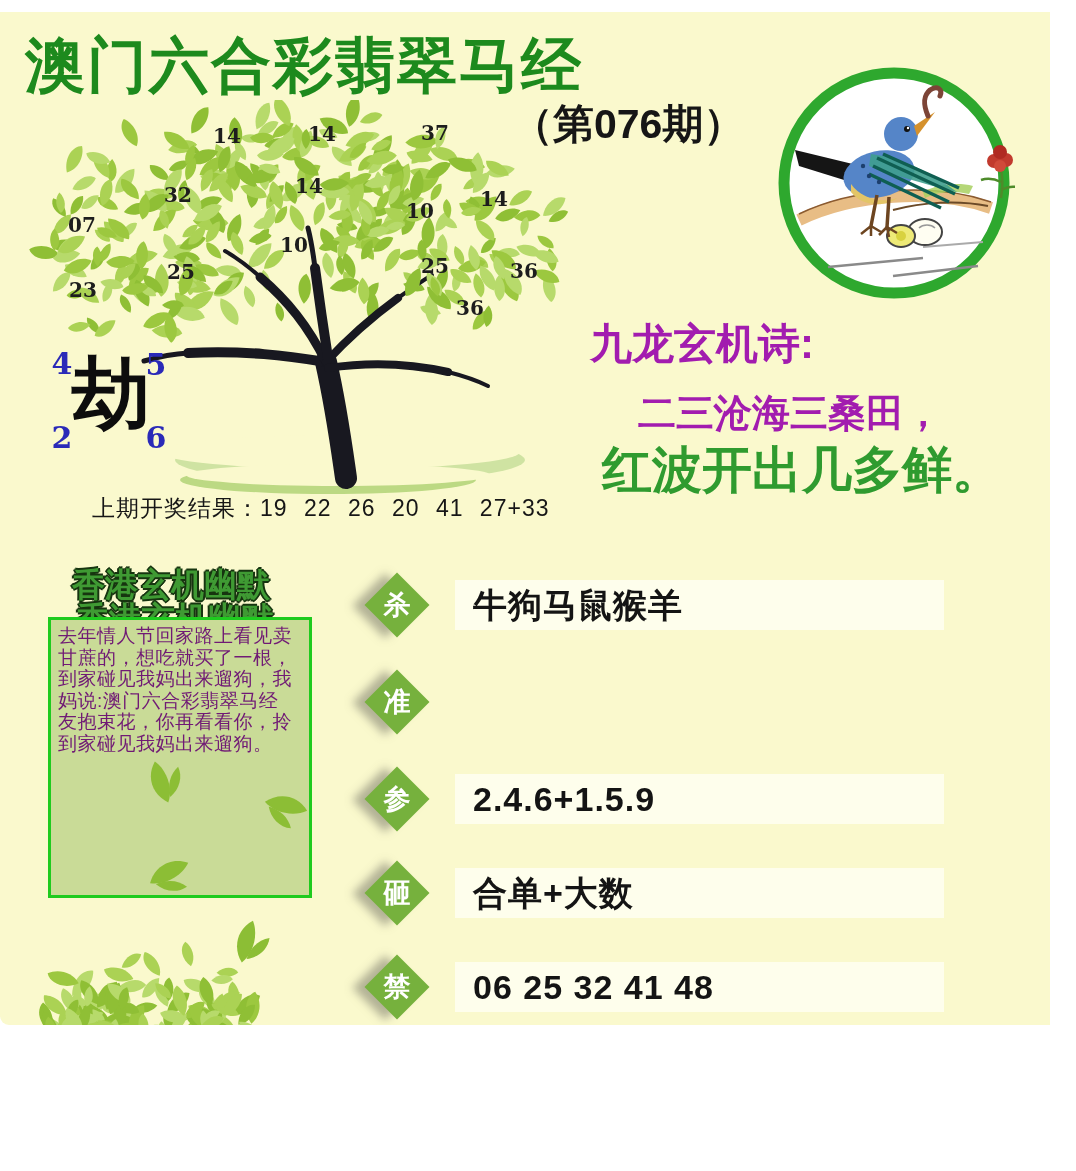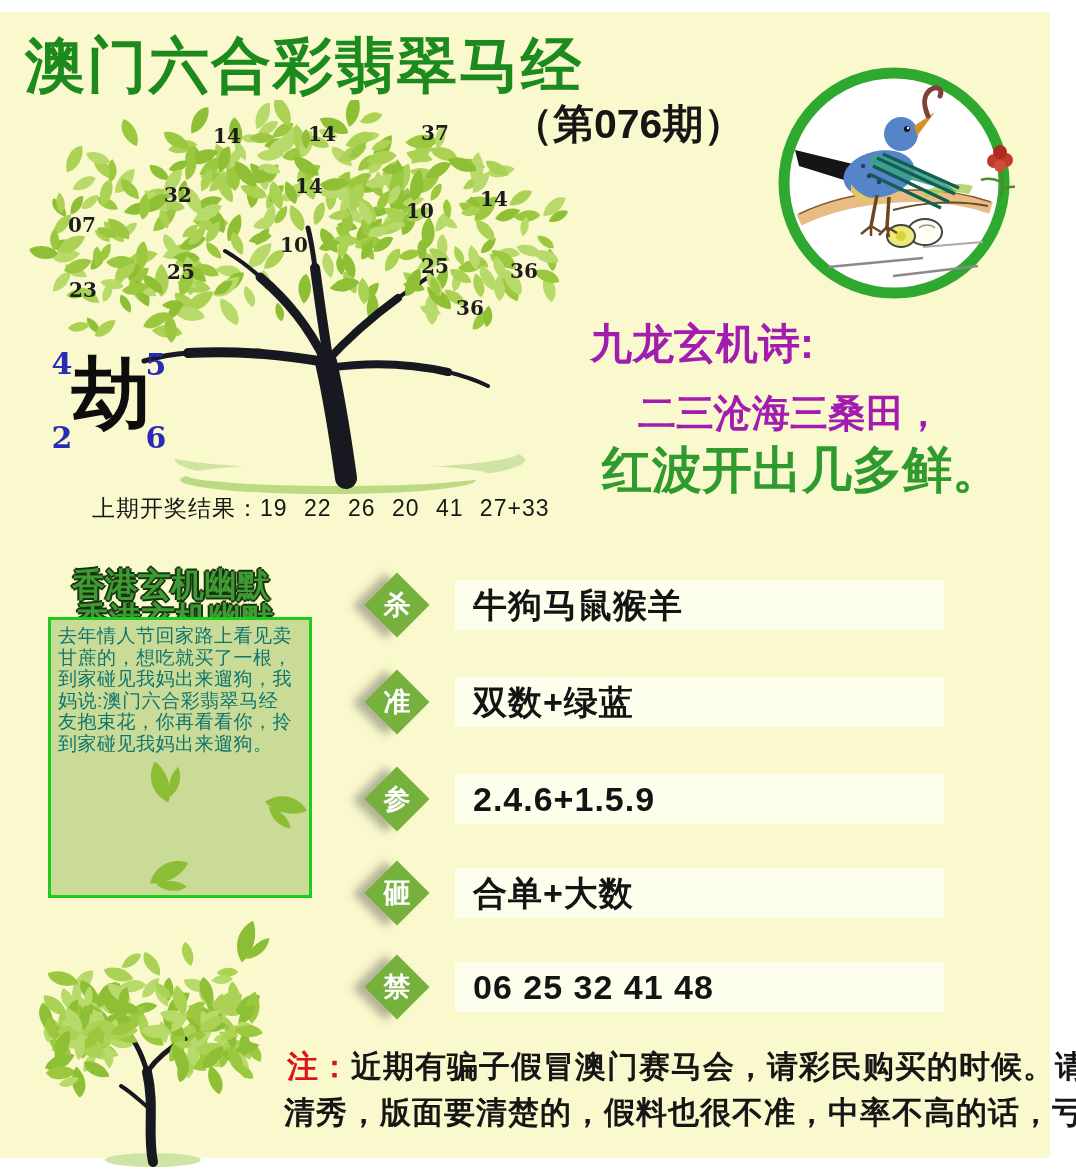--- a/index.html
+++ b/index.html
@@ -1,17 +1,17 @@
 <!DOCTYPE html>
 <html><head>
 <meta charset="utf-8">
 <style>
   html,body{margin:0;padding:0;background:#ffffff;}
-  .page{position:relative;width:1076px;height:1171px;background:#ffffff;overflow:hidden;
-        font-family:"Liberation Sans","DejaVu Sans",sans-serif;}
+  .page{position:relative;width:1076px;height:1025px;background:#ffffff;overflow:hidden;
+        font-family:"Liberation Sans","DejaVu Sans",sans-serif;border-radius:9px;}
   .paper{position:absolute;left:0;top:12px;width:1050px;height:1146px;background:#FAF9CD;}
 
   
   .title{position:absolute;left:25px;top:26px;font-size:60px;font-weight:bold;color:#1d8a1d;
          letter-spacing:2px;white-space:nowrap;}
   .issue{position:absolute;left:512px;top:97px;font-size:41px;font-weight:bold;color:#161616;white-space:nowrap;}
 
   
   .big-tree{position:absolute;left:20px;top:100px;width:560px;height:400px;}
   .tree-num{position:absolute;transform:translate(-50%,-50%);font-family:"DejaVu Serif",serif;
@@ -34,21 +34,21 @@
   .last-draw{position:absolute;left:92px;top:493px;font-size:23px;color:#161616;letter-spacing:1px;white-space:nowrap;}
   .last-draw .val{word-spacing:9px;}
 
   
   .humor-title{position:absolute;font-size:33px;font-weight:bold;color:#3f9a33;white-space:nowrap;
       text-shadow:-2px 0 #173510,2px 0 #173510,0 -2px #173510,0 2px #173510,-1px -1px #173510,1px 1px #173510;}
   .ht1{left:72px;top:563px;}
   .ht2{left:76px;top:597px;}
   .humor-box{position:absolute;left:48px;top:617px;width:251px;height:270px;background:#c9db97;
              border:3px solid #1ecb1e;padding:5px 0 0 7px;box-sizing:content-box;overflow:hidden;}
-  .humor-line{font-size:19px;line-height:21.5px;color:#0f766e;white-space:nowrap;letter-spacing:0.5px;}
+  .humor-line{font-size:19px;line-height:21.5px;color:#701a75;white-space:nowrap;letter-spacing:0.5px;}
 
   .deco-leaf{position:absolute;width:46px;height:46px;margin:-23px 0 0 -23px;}
 
   
   .tip-row{position:absolute;left:0;width:1050px;height:50px;}
   .tip-bar{position:absolute;left:455px;top:0;width:489px;height:50px;background:#FEFEEC;
            font-size:34px;font-weight:bold;color:#141414;line-height:50px;padding-left:18px;
            box-sizing:border-box;white-space:nowrap;letter-spacing:1px;}
   .tip-diamond{position:absolute;left:374px;top:2px;width:46px;height:46px;background:#76b13d;
                transform:rotate(45deg);box-shadow:-8px 9px 9px rgba(110,110,95,.5);}
@@ -530,21 +530,20 @@
 
   <div id="tips">
 
   <div class="tip-row" style="top: 580px;">
       <span class="tip-bar">牛狗马鼠猴羊</span>
       <span class="tip-diamond">
           <i>杀</i>
         </span>
     </div>
       <div class="tip-row" style="top: 677px;">
-      <span class="tip-bar">双数+绿蓝</span>
       <span class="tip-diamond">
           <i>准</i>
         </span>
     </div>
       <div class="tip-row" style="top: 774px;">
       <span class="tip-bar">2.4.6+1.5.9</span>
       <span class="tip-diamond">
           <i>参</i>
         </span>
     </div>

